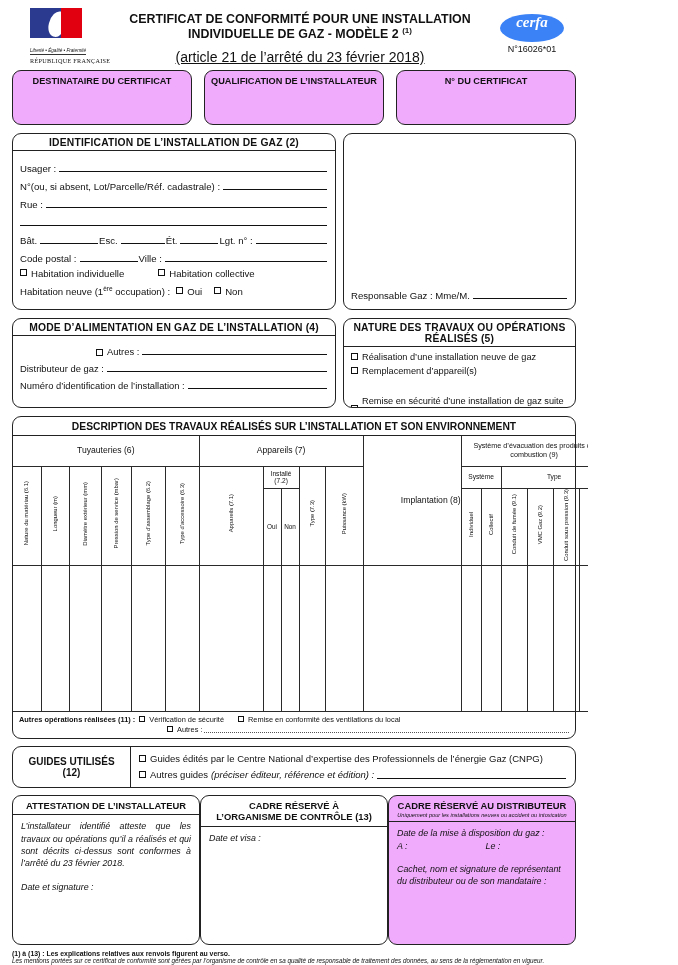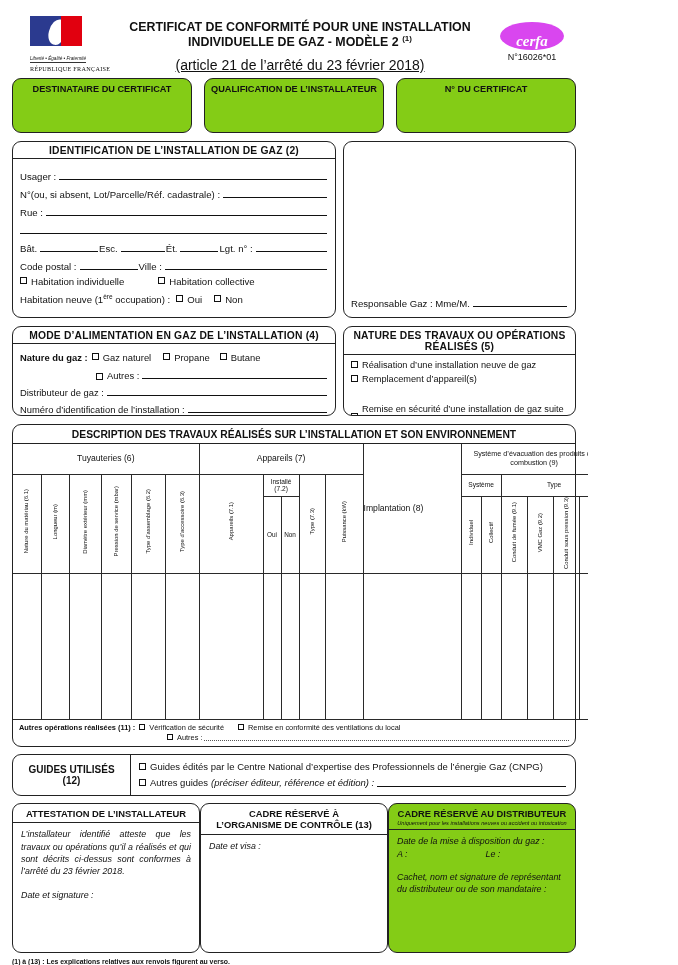--- a/index.html
+++ b/index.html
@@ -1,45 +1,45 @@
 <!DOCTYPE html>
 <html><head>
 <meta charset="utf-8">
 <style>
   * { margin:0; padding:0; box-sizing:border-box; }
   html,body { background:#fff; }
   .page {
     width:588px; height:965px; background:#fff; position:relative;
     font-family:"Liberation Sans", sans-serif; color:#111;
-    padding:16px 12px 0 12px; overflow:hidden;
+    padding:8px 12px 0 12px; overflow:hidden;
   }
   .rbox { border:1.6px solid #222; border-radius:9px; background:#fff; }
-  .gray { background:#84cc16; }
+  .gray { background:#f0abfc; }
   .sec-title {
     font-weight:bold; text-align:center; font-size:10.3px; letter-spacing:.2px;
     padding:3px 2px 2px; border-bottom:1.4px solid #222;
   }
   
   .hdr { display:flex; align-items:flex-start; height:58px; }
   .marianne { width:100px; padding-left:18px; }
   .flag { display:flex; width:52px; height:30px; }
   .flag .b { width:60%; background:#2b3a8f; position:relative; overflow:hidden; }
   .flag .b::after{ content:""; position:absolute; right:-4px; top:3px; width:16px; height:26px;
     background:#fff; border-radius:60% 40% 50% 50%; transform:rotate(14deg); }
   .flag .r { width:40%; background:#e1000f; }
   .motto { font-size:4.6px; font-style:italic; margin-top:2px; border-bottom:.8px solid #333; display:inline-block; padding-bottom:1px;}
   .republique { font-family:"Liberation Serif", serif; font-size:6.2px; letter-spacing:.3px; margin-top:1px; }
   .hdr-title { flex:1; text-align:center; padding-top:4px; }
   .hdr-title .t1 { font-weight:bold; font-size:12.4px; }
   .hdr-title .t2 { font-weight:bold; font-size:12.4px; }
   .hdr-title .ref { font-weight:bold; font-size:8px; vertical-align:super; }
   .hdr-title .t3 { font-size:14px; margin-top:8px;text-decoration:underline; }
   .cerfa-wrap { width:88px; text-align:center; padding-top:6px; }
-  .cerfa-oval { width:64px; height:28px; background:#d946ef; border-radius:50%; margin:0 auto;
-    display:flex; align-items:flex-end; justify-content:center; }
+  .cerfa-oval { width:64px; height:28px; background:#3b82f6; border-radius:50%; margin:0 auto;
+    display:flex; align-items:flex-start; justify-content:center; }
   .cerfa-oval span { color:#fff; font-family:"Liberation Serif", serif; font-style:italic; font-weight:bold; font-size:15px; }
   .cerfa-num { font-size:9px; margin-top:2px; }
   
   .topboxes { display:flex; gap:12px; margin-top:4px; }
   .topbox { flex:1; height:55px; padding-top:5px; text-align:center; font-weight:bold; font-size:9.2px; }
   
   .cols { display:flex; gap:7px; margin-top:8px; }
   .sec { overflow:hidden; }
   .sec-body { padding:5px 7px 6px; font-size:9.6px; }
   .line { display:flex; align-items:flex-end; height:18px; white-space:nowrap; }
@@ -60,21 +60,21 @@
   .grp.small { font-size:7.2px; }
   .mid { font-size:6.6px; text-align:center; vertical-align:middle; height:22px; line-height:1.1; }
   .rot { vertical-align:middle; text-align:center; }
   .rot > div {
     writing-mode:vertical-rl; transform:rotate(180deg);
     font-size:5.9px; line-height:1.15; margin:0 auto; max-height:74px;
     display:inline-block; white-space:normal;
   }
   .subrow { height:56px; }
   .oui-non { font-size:6.4px; text-align:center; vertical-align:middle; }
-  .impl { font-weight:bold; font-size:8.6px; text-align:left; vertical-align:middle; }
+  .impl { font-weight:bold; font-size:8.6px; text-align:right; vertical-align:middle; }
   td.body-cell { height:146px; }
   .ops { padding:3px 6px 4px; font-size:7.4px; }
   .ops .row1 { display:flex; align-items:center; white-space:nowrap; }
   .ops .row1 b { margin-right:4px; }
   .ops .row2 { display:flex; align-items:center; margin-left:148px; margin-top:1px; }
   .dotfill { flex:1; border-bottom:1px dotted #555; height:8px; margin-left:2px; }
   
   .guides { display:flex; margin-top:7px; min-height:40px;justify-content:space-between; }
   .guides-left { flex:0 0 118px; text-align:center; font-weight:bold; font-size:10px;
     display:flex; flex-direction:column; justify-content:center; border-right:1.3px solid #222; padding:2px 4px; }
@@ -190,32 +190,20 @@
             <span class="fill"></span>
           </div>
       </div>
     </div>
   </div>
 
   <div class="cols">
     <div class="rbox sec" style="flex:0 0 324px; height:90px;">
       <div class="sec-title">MODE D’ALIMENTATION EN GAZ DE L’INSTALLATION (4)</div>
       <div class="sec-body" style="font-size:9.4px;">
-        <div class="cbline" style="height:16px;">
-          <b>Nature du gaz :</b>
-          <span style="width:4px"></span>
-          <span class="cb"></span>
-          <span>Gaz naturel</span>
-          <span style="width:12px"></span>
-          <span class="cb"></span>
-          <span>Propane</span>
-          <span style="width:10px"></span>
-          <span class="cb"></span>
-          <span>Butane</span>
-        </div>
         <div class="line" style="height:16px; padding-left:76px;">
           <span class="cb"></span>
           <span>Autres :</span>
           <span class="fill"></span>
         </div>
         <div class="line" style="height:17px;">
             <span>Distributeur de gaz :</span>
             <span class="fill"></span>
           </div>
         <div class="line" style="height:17px;">

